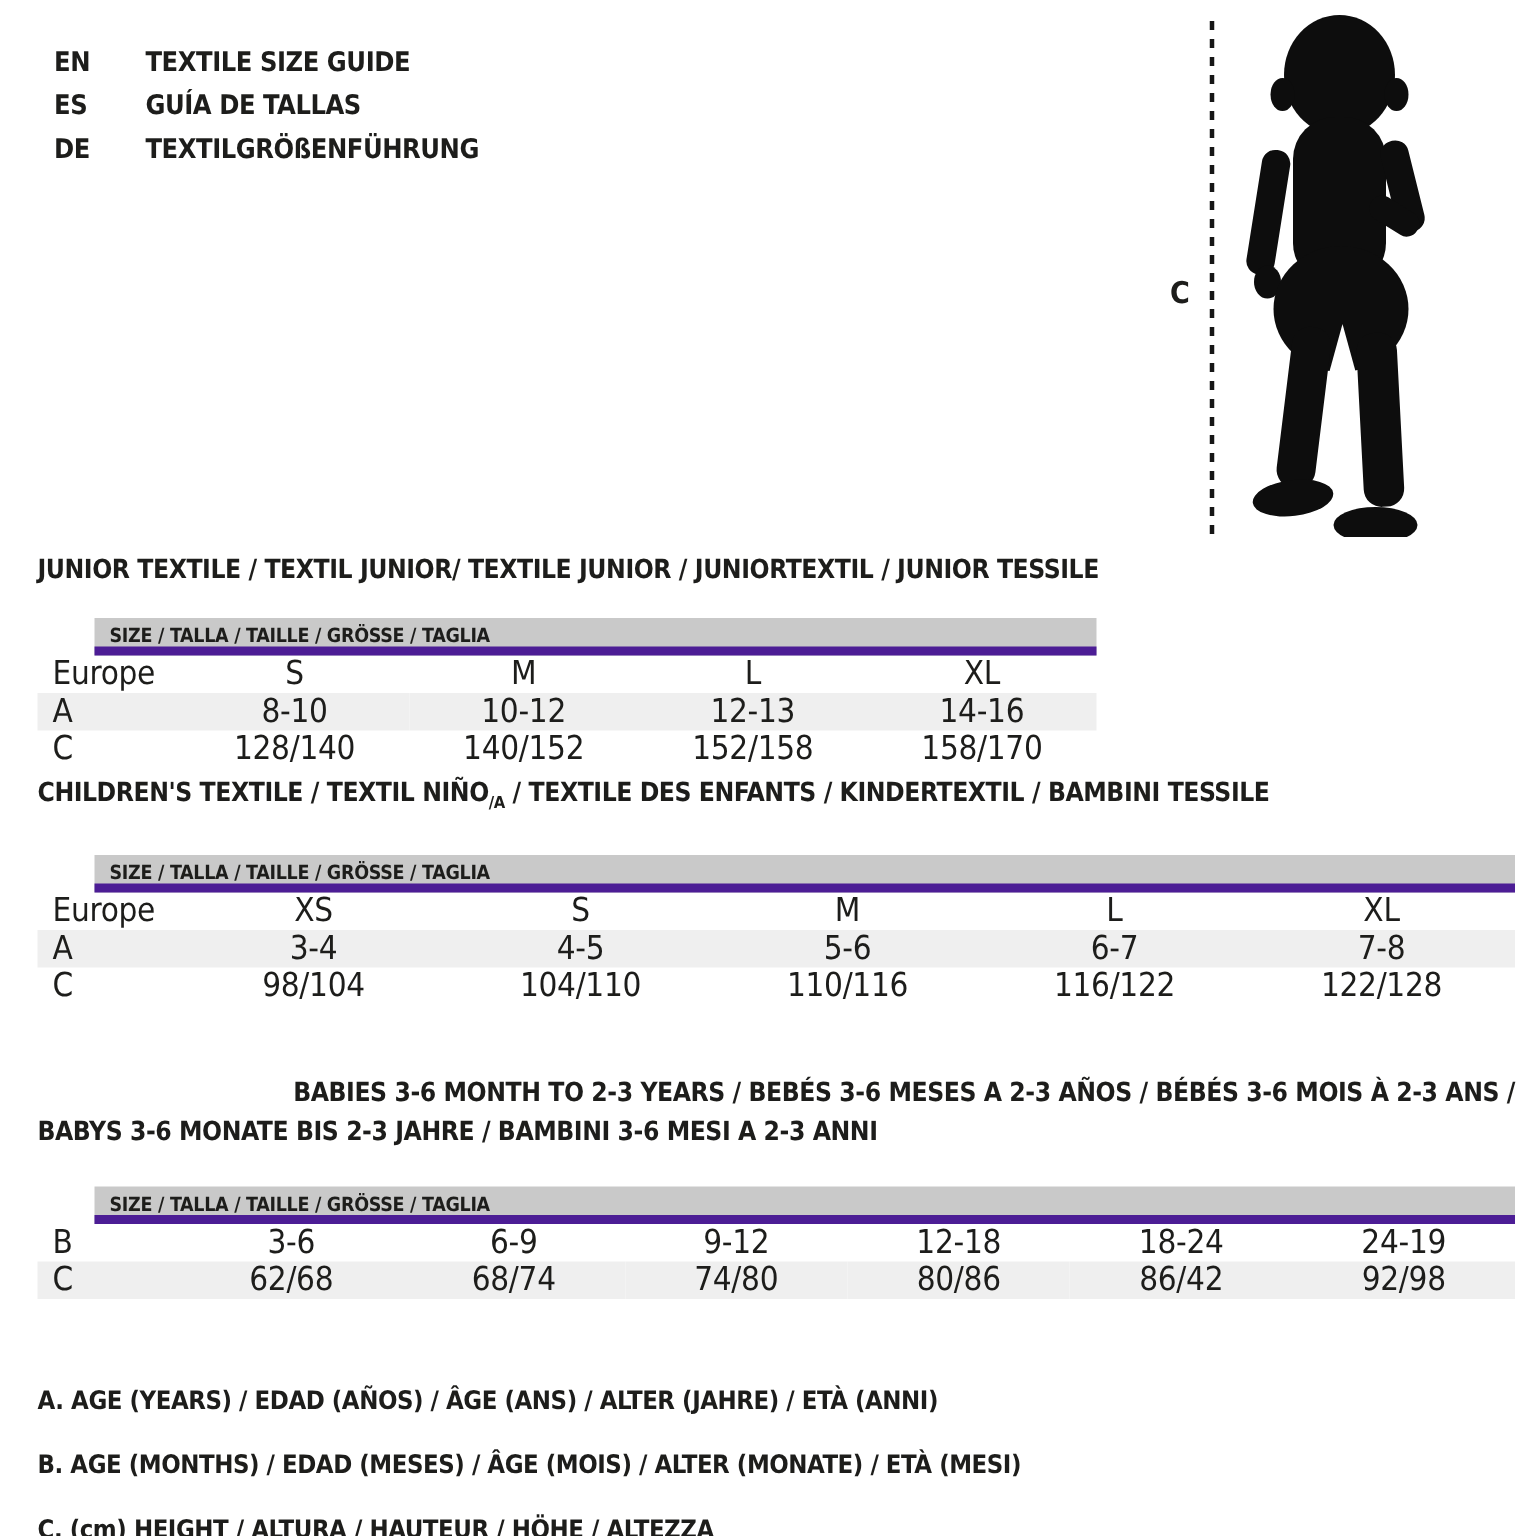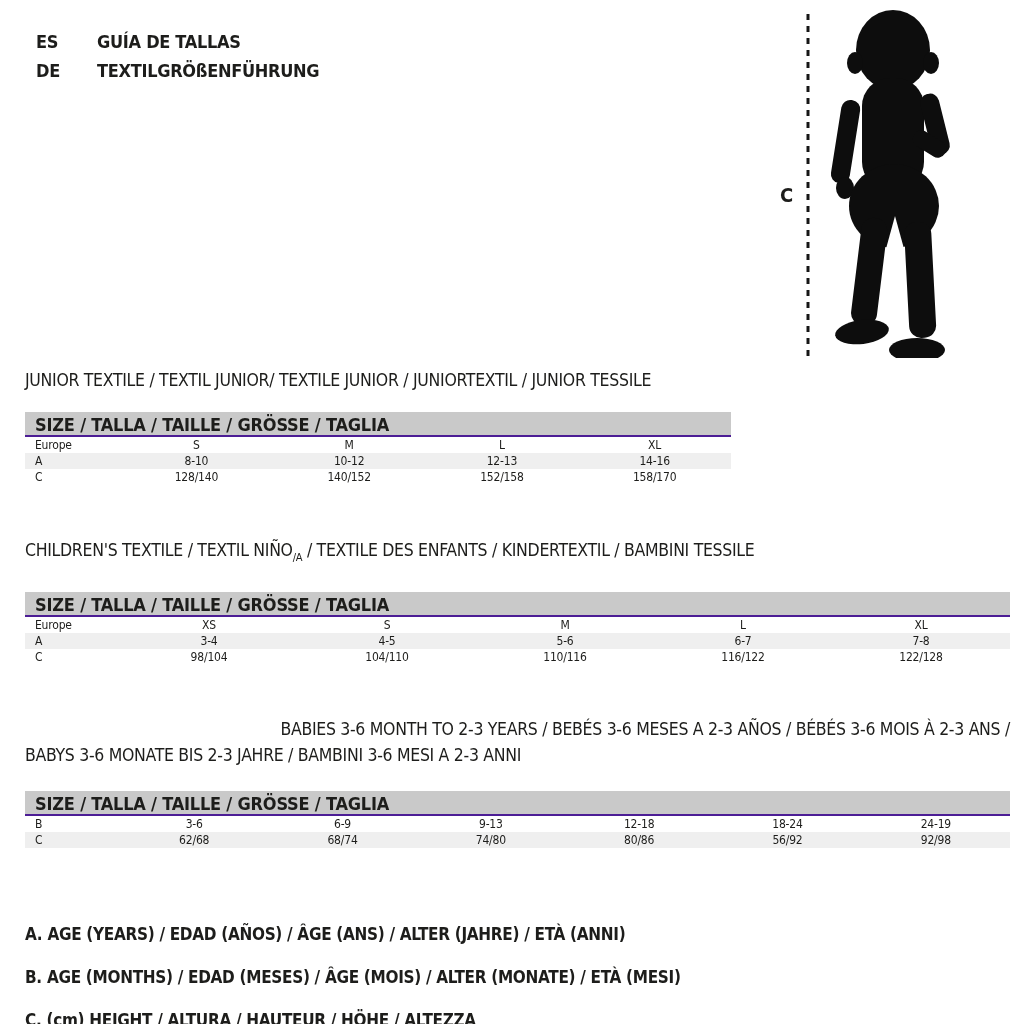--- a/index.html
+++ b/index.html
@@ -18,52 +18,55 @@
   .lang-row { height:29px; line-height:29px; white-space:nowrap; }
   .lang-code { display:inline-block; width:61px; font-weight:bold; font-size:18px; letter-spacing:-0.3px; }
   .lang-title { font-weight:bold; font-size:18px; letter-spacing:-0.3px; }
 
   
   .sil { left:818px; top:6px; }
   .dash { left:806px; top:14px; }
   .c-label { left:780px; top:183px; font-weight:bold; font-size:20px; }
 
   
-  .section-heading { font-weight:normal; font-size:17.5px; letter-spacing:-0.3px; line-height:20px; white-space:nowrap; }
+  .section-heading { font-weight:bold; font-size:17.5px; letter-spacing:-0.3px; line-height:20px; white-space:nowrap; }
   .section-heading sub { font-size:11px; }
   .junior-block   { left:25px; top:370px; width:706px; }
-  .children-block { left:25px; top:540px; width:985px; }
+  .children-block { left:25px; top:519px; width:985px; }
   .babies-block   { left:25px; top:716px; width:985px; }
   .junior-block   .size-header { margin-top:22px; }
   .children-block .size-header { margin-top:24px; }
   .babies-block   .size-header { margin-top:23px; }
 
   .size-header {
     height:25px; line-height:25px;
     background:#c9c9c9;
-    border-bottom:2px solid #4c1d95;
+    border-bottom:6px solid #4c1d95;
     padding-left:10px;
-    font-weight:bold; font-size:18px; letter-spacing:-0.2px;
+    font-weight:bold; font-size:13px; letter-spacing:-0.2px;margin-left:38px;
   }
   table.size-table { width:100%; border-collapse:collapse; table-layout:fixed; }
   table.size-table td {
-    height:16px; font-size:12px; letter-spacing:-0.2px;
+    height:16px; font-size:22px; letter-spacing:-0.2px;
     text-align:center; vertical-align:middle; white-space:nowrap;
   }
   table.size-table td.row-label { text-align:left; padding-left:10px; width:95px; }
   table.size-table tr:nth-child(even) { background:#efefef; }
 
   
   .legend { left:25px; top:905px; }
   .legend-line { height:28px; line-height:28px; font-weight:bold; font-size:17px; letter-spacing:-0.3px; white-space:nowrap;margin-top:15px; }
 </style>
 </head>
 <body>
 
 <div class="abs lang-block">
+  <div class="lang-row">
+    <span class="lang-code">EN</span><span class="lang-title">TEXTILE SIZE GUIDE</span>
+  </div>
   <div class="lang-row">
     <span class="lang-code">ES</span><span class="lang-title">GUÍA DE TALLAS</span>
   </div>
   <div class="lang-row">
     <span class="lang-code">DE</span><span class="lang-title">TEXTILGRÖßENFÜHRUNG</span>
   </div>
 </div>
 
 <span class="abs c-label">C</span>
 <svg class="abs dash" width="4" height="342" aria-hidden="true">
@@ -156,32 +159,32 @@
 <section class="abs babies-block">
   <h2 class="section-heading" style="line-height:26px;text-align:right;">BABIES 3-6 MONTH TO 2-3 YEARS / BEBÉS 3-6 MESES A 2-3 AÑOS / BÉBÉS 3-6 MOIS À 2-3 ANS /</h2>
   <h2 class="section-heading" style="line-height:26px;">BABYS 3-6 MONATE BIS 2-3 JAHRE / BAMBINI 3-6 MESI A 2-3 ANNI</h2>
   <div class="size-header">SIZE / TALLA / TAILLE / GRÖSSE / TAGLIA</div>
   <table class="size-table">
     <tbody>
       <tr>
         <td class="row-label">B</td>
         <td>3-6</td>
         <td>6-9</td>
-        <td>9-13</td>
+        <td>9-12</td>
         <td>12-18</td>
         <td>18-24</td>
         <td>24-19</td>
       </tr>
       <tr>
         <td class="row-label">C</td>
         <td>62/68</td>
         <td>68/74</td>
         <td>74/80</td>
         <td>80/86</td>
-        <td>56/92</td>
+        <td>86/42</td>
         <td>92/98</td>
       </tr>
     </tbody>
   </table>
 </section>
 
 <footer class="abs legend">
   <div class="legend-line">A. AGE (YEARS) / EDAD (AÑOS) / ÂGE (ANS) / ALTER (JAHRE) / ETÀ (ANNI)</div>
   <div class="legend-line">B. AGE (MONTHS) / EDAD (MESES) / ÂGE (MOIS) / ALTER (MONATE) / ETÀ (MESI)</div>
   <div class="legend-line">C. (cm) HEIGHT / ALTURA / HAUTEUR / HÖHE / ALTEZZA</div>

